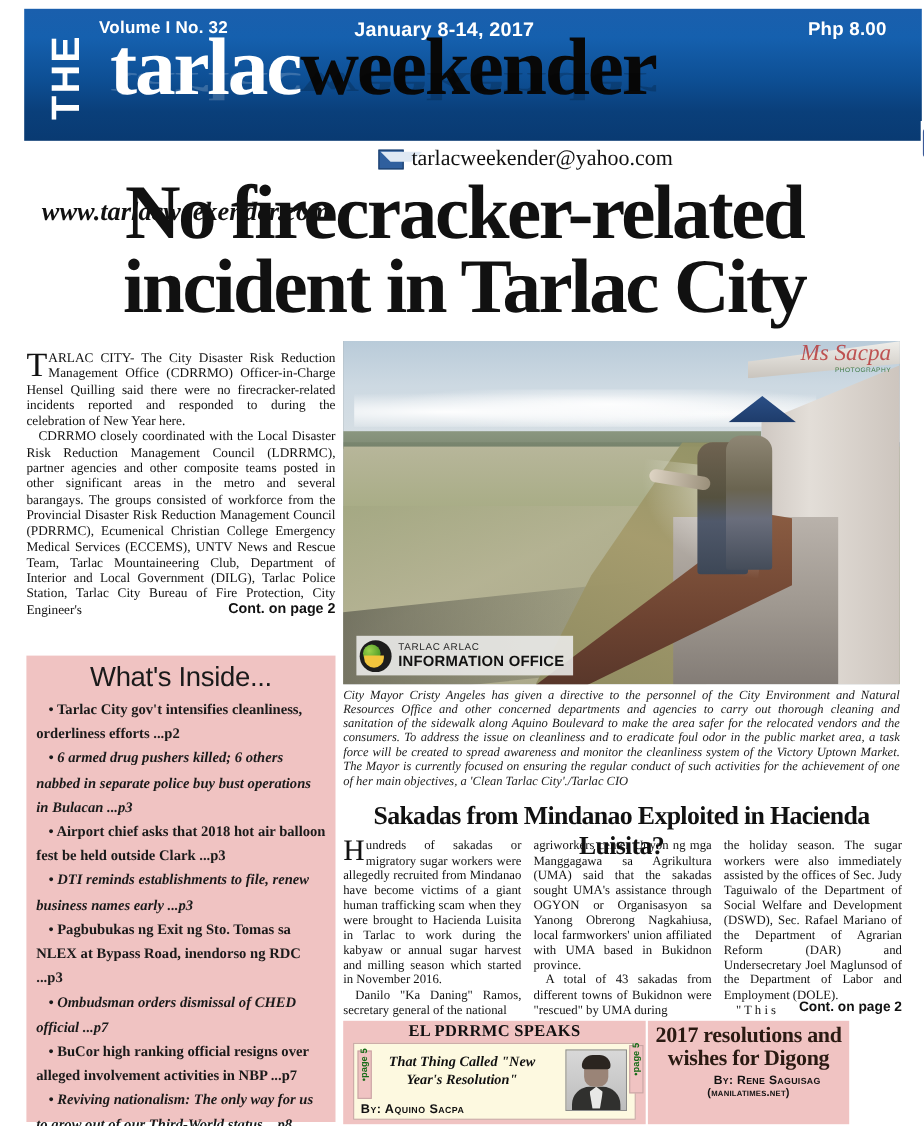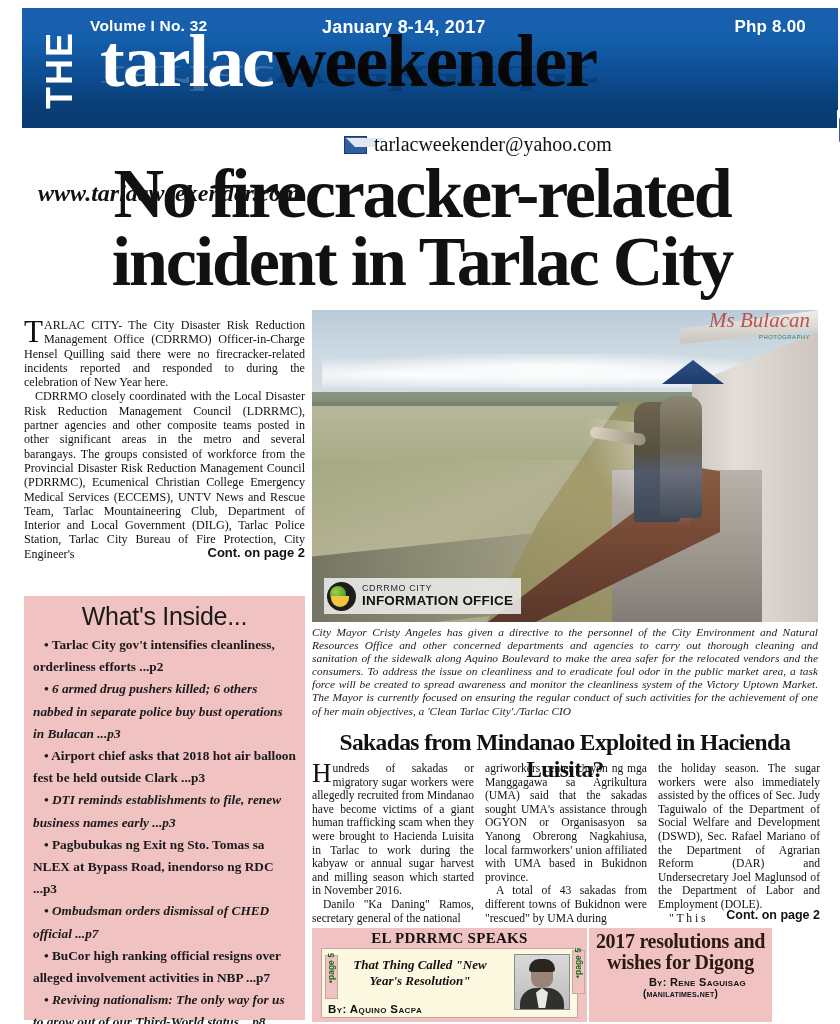--- a/index.html
+++ b/index.html
@@ -730,27 +730,27 @@
     <div class="ph-eave"></div>
     <div class="ph-tent"></div>
     <div class="ph-walk"></div>
     <div class="ph-rail"></div>
     <div class="ph-spray"></div>
     <div class="ph-p1"></div>
     <div class="ph-p2"></div>
     <div class="ph-arm"></div>
     <div class="ph-fence"></div>
     <div class="ph-wm">
-      <span>Ms Bulacan</span>
+      <span>Ms Sacpa</span>
       <small>PHOTOGRAPHY</small>
     </div>
     <div class="cio-logo">
       <div class="cio-mark"></div>
       <div class="cio-text">
-        <div class="cio-t1">CDRRMO CITY</div>
+        <div class="cio-t1">TARLAC ARLAC</div>
         <div class="cio-t2">INFORMATION OFFICE</div>
       </div>
     </div>
   </div>
 
   <div class="photo-caption">City Mayor Cristy Angeles has given a directive to the personnel of the City Environment and Natural Resources Office and other concerned departments and agencies to carry out thorough cleaning and sanitation of the sidewalk along Aquino Boulevard to make the area safer for the relocated vendors and the consumers. To address the issue on cleanliness and to eradicate foul odor in the public market area, a task force will be created to spread awareness and monitor the cleanliness system of the Victory Uptown Market. The Mayor is currently focused on ensuring the regular conduct of such activities for the achievement of one of her main objectives, a 'Clean Tarlac City'./Tarlac CIO</div>
 
   <div class="sak-head">Sakadas from Mindanao Exploited in Hacienda Luisita?</div>
   <div class="sak-cols">
     <div class="sak-col">

